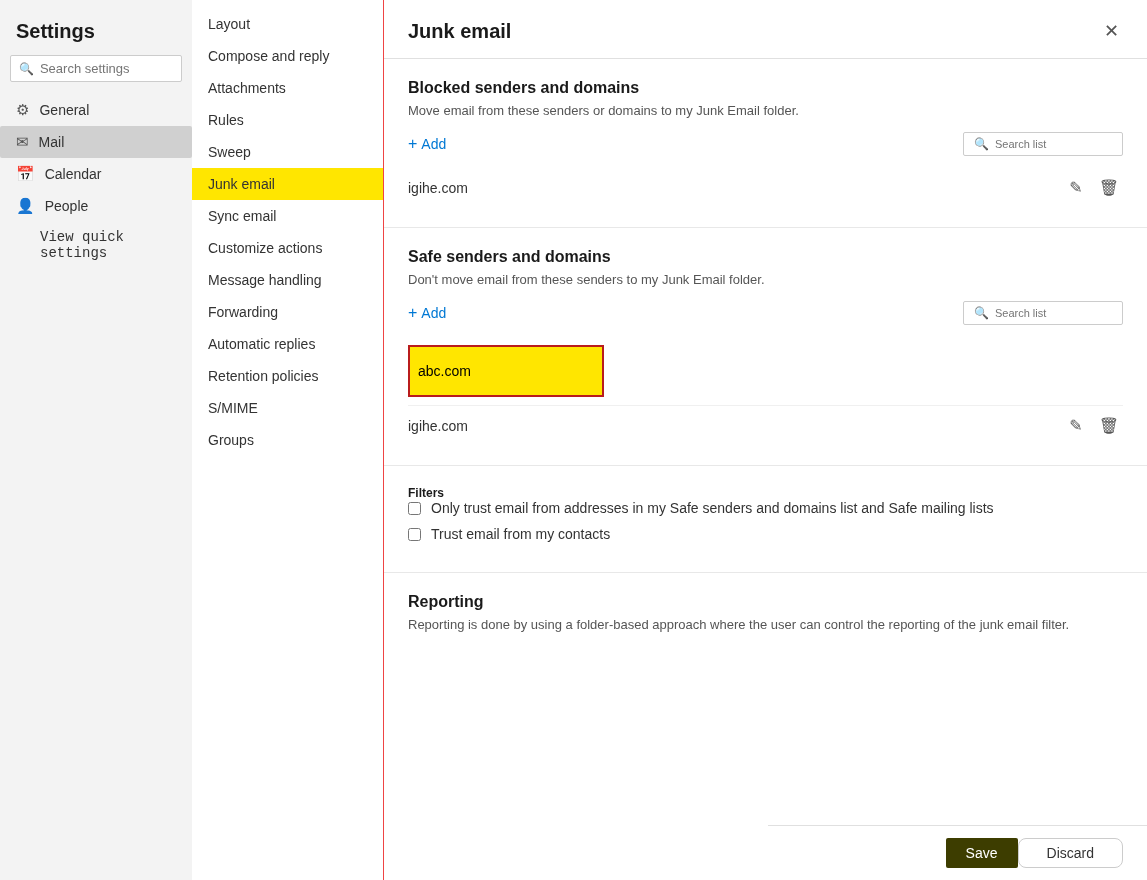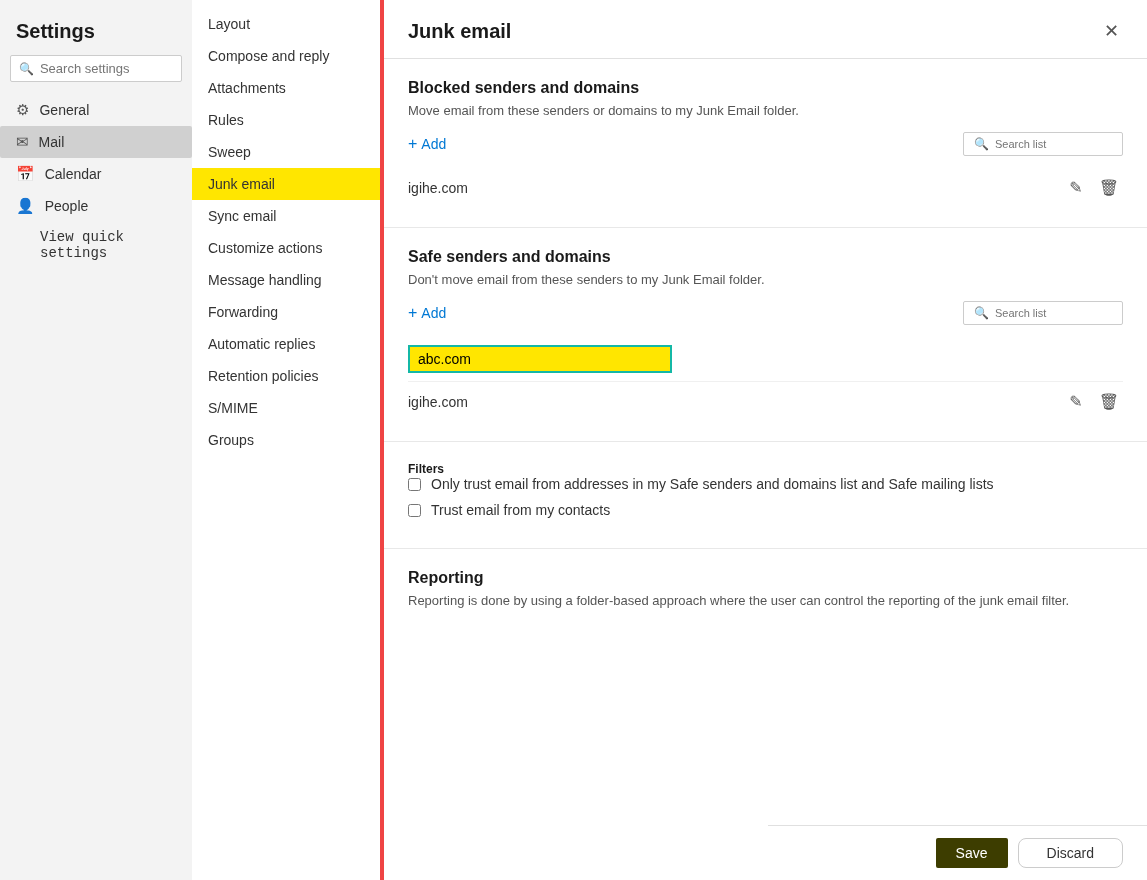--- a/index.html
+++ b/index.html
@@ -10,21 +10,21 @@
     .sidebar-title { font-size: 20px; font-weight: 600; padding: 8px 16px 12px; color: #1a1a1a; }
     .search-box { margin: 0 10px 12px; display: flex; align-items: center; background: #fff; border: 1px solid #ccc; border-radius: 2px; padding: 5px 8px; }
     .search-box input { border: none; outline: none; font-size: 13px; width: 100%; background: transparent; }
     .search-icon-small { color: #666; margin-right: 6px; font-size: 12px; }
     .nav-item { display: flex; align-items: center; padding: 7px 16px; cursor: pointer; border-radius: 2px; color: #333; font-size: 14px; }
     .nav-item .nav-icon { margin-right: 10px; font-size: 15px; color: #555; }
     .nav-item.active { background: #d0d0d0; font-weight: 500; }
     .nav-item-plain { padding: 7px 16px 7px 40px; cursor: pointer; color: #333; font-size: 14px; font-family: Liberation Mono, monospace; }
 
     
-    .secondary-sidebar { width: 192px; background: #fff; border-right: 4px solid #ef4444; display: flex; flex-direction: column; padding: 8px 0; flex-shrink: 0; overflow-y: auto; }
+    .secondary-sidebar { width: 192px; background: #fff; border-right: 1px solid #ef4444; display: flex; flex-direction: column; padding: 8px 0; flex-shrink: 0; overflow-y: auto; }
     .secondary-item { padding: 8px 16px; cursor: pointer; font-size: 14px; color: #333; }
     .secondary-item.active { background: #ffe600; font-weight: 500; }
 
     
     .main { flex: 1; background: #fff; overflow-y: auto; position: relative; }
     .main-header { display: flex; align-items: center; justify-content: space-between; padding: 16px 24px 12px; border-bottom: 1px solid #e0e0e0; }
     .main-title { font-size: 20px; font-weight: 600; color: #1a1a1a; }
     .close-btn { background: none; border: none; cursor: pointer; font-size: 18px; color: #555; padding: 4px; }
 
     .section { padding: 20px 24px; border-bottom: 1px solid #e8e8e8; }
@@ -39,32 +39,32 @@
     .search-list-box input { border: none; outline: none; font-size: 11px; width: 100%; background: transparent; }
     .search-list-icon { color: #666; margin-right: 6px; font-size: 12px; }
 
     .list-item-row { display: flex; align-items: center; justify-content: space-between; padding: 8px 0; border-bottom: 1px solid #f0f0f0; }
     .list-item-row:last-child { border-bottom: none; }
     .list-item-text { font-size: 14px; color: #333; }
     .item-actions { display: flex; gap: 8px; }
     .icon-btn { background: none; border: none; cursor: pointer; color: #555; font-size: 16px; padding: 2px 4px; }
 
     .editing-row { display: flex; align-items: center; }
-    .editing-input { border: 2px solid #14b8a6; outline: none; padding: 4px 8px; font-size: 14px; background: #ffe600; width: 264px; }
+    .editing-input { border: 2px solid #b91c1c; outline: none; padding: 16px 8px; font-size: 14px; background: #ffe600; width: 196px; }
 
     .filters-section { padding: 20px 24px; border-bottom: 1px solid #e8e8e8; }
     .filters-title { font-size: 12px; font-weight: 600; color: #1a1a1a; }
     .checkbox-row { display: flex; align-items: flex-start; margin-bottom: 10px; }
     .checkbox-row input[type="checkbox"] { margin-right: 10px; margin-top: 2px; cursor: pointer; }
     .checkbox-label { font-size: 14px; color: #333; }
 
     .reporting-section { padding: 20px 24px; }
 
     
-    .footer { position: absolute; bottom: 0; right: 0; width: calc(100% - 384px); background: #fff; border-top: 1px solid #e0e0e0; padding: 12px 24px; display: flex; justify-content: flex-end; gap: 10px; }
+    .footer { position: absolute; bottom: 0; right: 0; width: calc(100% - 384px); background: #fff; border-top: 1px solid #e0e0e0; padding: 12px 24px; display: flex; justify-content: flex-end; }
     .btn-save { background: #3d3d00; color: #fff; border: none; padding: 6px 20px; font-size: 14px; cursor: pointer; border-radius: 2px; font-weight: 500; }
     .btn-discard { background: #fff; color: #333; border: 1px solid #ccc; padding: 6px 28px; font-size: 14px; cursor: pointer; border-radius: 8px; }
   </style>
 </head>
 <body>
 
 <div class="sidebar">
   <div class="sidebar-title">Settings</div>
   <div class="search-box">
     <span class="search-icon-small">🔍</span>

